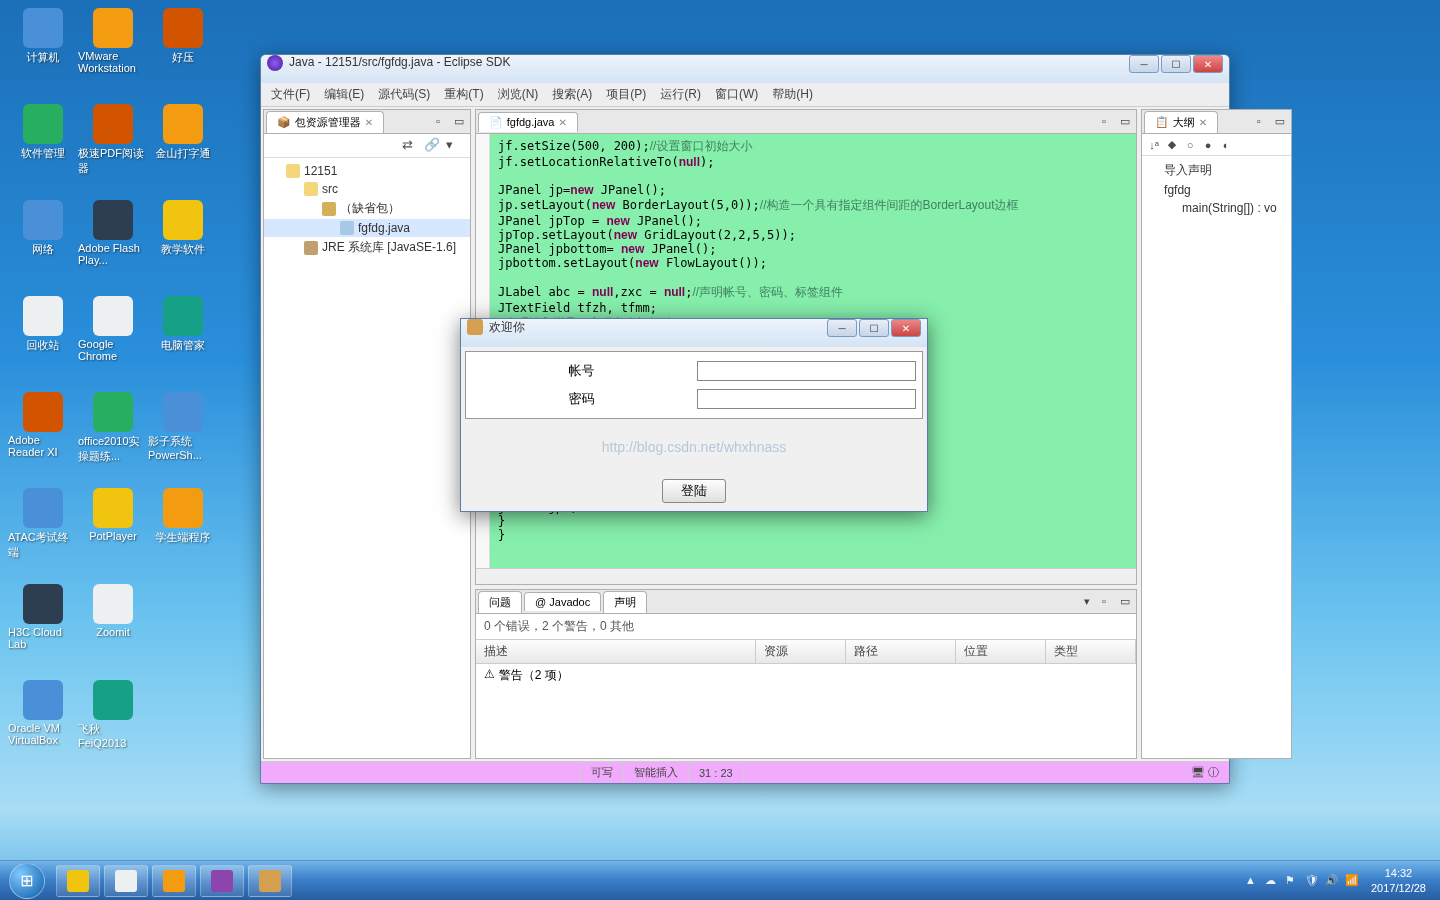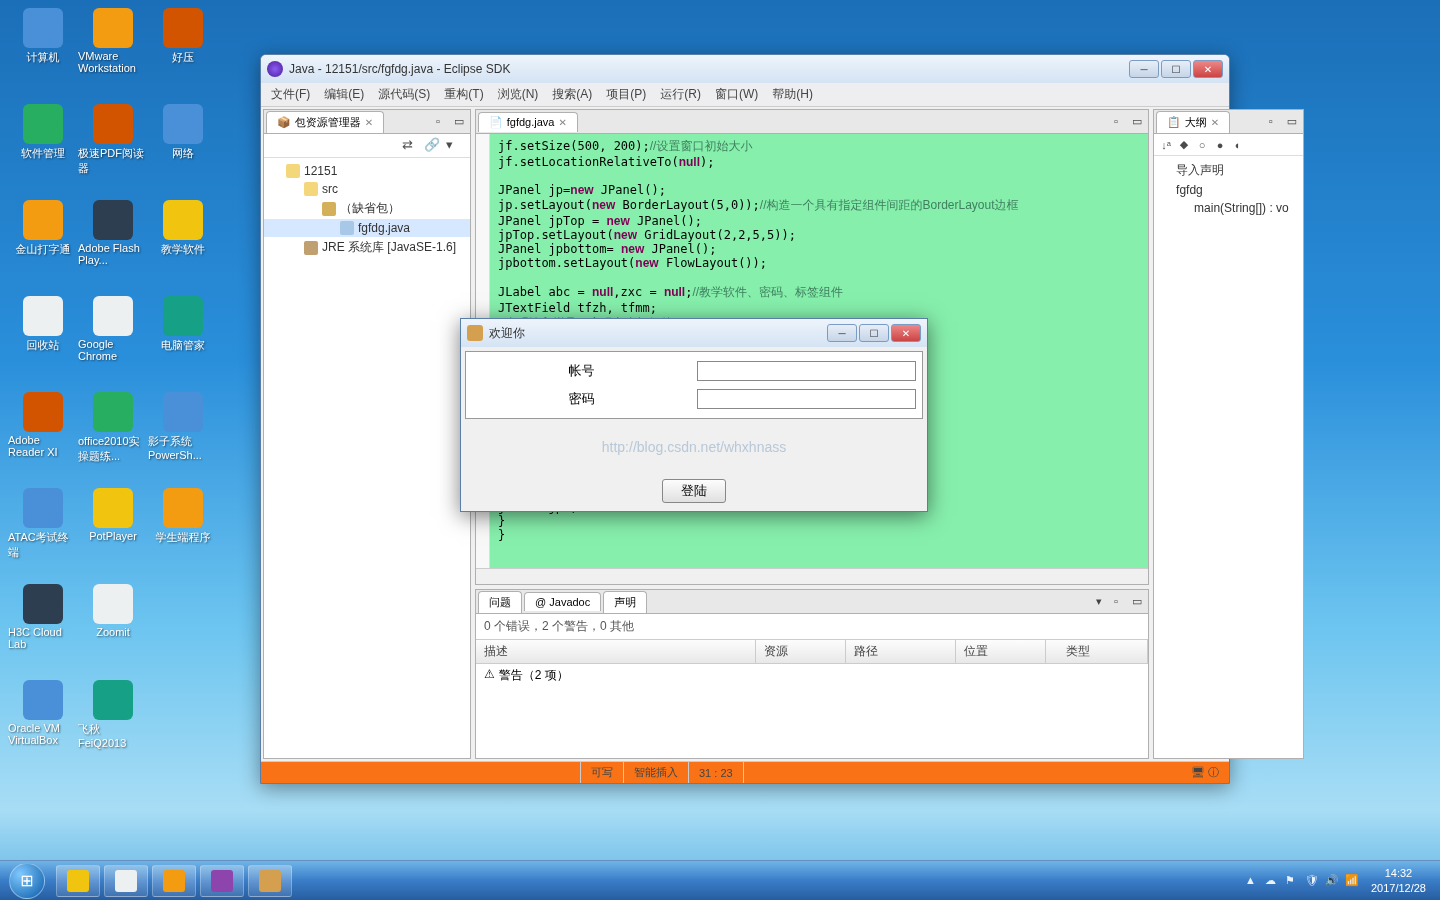--- a/index.html
+++ b/index.html
@@ -16,21 +16,21 @@
 .start { width:54px; height:40px; display:flex; align-items:center; justify-content:center; }
 .start-orb { width:36px; height:36px; border-radius:50%; background:radial-gradient(circle at 30% 30%,#7fc9ff,#0a5aa8); border:1px solid rgba(255,255,255,.4); display:flex; align-items:center; justify-content:center; color:#fff; }
 .tb-item { height:32px; margin:0 2px; padding:0 10px; background:linear-gradient(180deg,rgba(255,255,255,.3),rgba(255,255,255,.1)); border:1px solid rgba(255,255,255,.25); border-radius:3px; display:flex; align-items:center; justify-content:center; }
 .tb-item .ti { width:22px; height:22px; border-radius:3px; }
 .tray { margin-left:auto; display:flex; align-items:center; padding:0 8px; gap:6px; color:#fff; font-size:11px; }
 .tray .ticon { width:14px; height:14px; opacity:.9; }
 .clock { text-align:center; line-height:1.3; padding:0 6px; }
 
 
 .eclipse { position:absolute; left:260px; top:54px; width:970px; height:730px; background:#f0f0f0; border:1px solid #5a7ea8; border-radius:6px 6px 0 0; box-shadow:0 4px 20px rgba(0,0,0,.4); display:flex; flex-direction:column; }
-.titlebar { height:28px; background:linear-gradient(180deg,#eef4fb,#d4e3f4); border-radius:5px 5px 0 0; display:flex; align-items:center; padding:0 6px; font-size:12px; color:#333; }
+.titlebar { height:28px; background:linear-gradient(180deg,#eef4fb,#d4e3f4); border-radius:5px 5px 0 0; display:flex; align-items:flex-start; padding:0 6px; font-size:12px; color:#333; }
 .titlebar .ticon2 { width:16px; height:16px; background:radial-gradient(circle,#8b5cf6,#4c1d95); border-radius:50%; margin-right:6px; }
 .winbtns { margin-left:auto; display:flex; gap:0; }
 .winbtn { width:30px; height:18px; background:linear-gradient(180deg,#e8eef7,#c5d5e8); border:1px solid #7a9cc4; border-radius:3px; margin-left:2px; display:flex; align-items:center; justify-content:center; font-size:10px; color:#333; }
 .winbtn.close { background:linear-gradient(180deg,#e88,#c44); color:#fff; }
 
 .menubar { height:24px; background:#eeeef0; border-bottom:1px solid #ccc; display:flex; align-items:center; padding:0 6px; font-size:12px; color:#444; gap:6px; }
 .menubar span { padding:2px 4px; cursor:pointer; }
 
 .workbench { flex:1; display:flex; background:#f0f0f0; }
 .panel { background:#fff; border:1px solid #b0b0b0; margin:2px; display:flex; flex-direction:column; }
@@ -62,21 +62,21 @@
 .code { flex:1; background:#86efac; font-family:Consolas,monospace; font-size:12px; color:#000; padding:4px 8px; overflow:auto; white-space:pre; position:relative; }
 .code .kw{color:#7f0055;font-weight:bold}.code .cm{color:#3f7f5f}
 
 .bottom-panel { height:170px; display:flex; flex-direction:column; }
 .problems-head { padding:4px 8px; font-size:12px; color:#555; border-bottom:1px solid #ccc; }
 .tbl { flex:1; font-size:12px; }
 .tbl-head { display:flex; background:linear-gradient(180deg,#fdfdfd,#e8e8e8); border-bottom:1px solid #ccc; }
 .tbl-head div { padding:3px 8px; border-right:1px solid #ccc; color:#444; }
 .tbl-row { display:flex; padding:3px 8px; }
 
-.statusbar { height:22px; background:#f97316; border-top:1px solid #ccc; display:flex; align-items:center; font-size:11px; color:#444; }
+.statusbar { height:22px; background:#f0abfc; border-top:1px solid #ccc; display:flex; align-items:center; font-size:11px; color:#444; }
 .statusbar div{padding:0 10px; border-right:1px solid #ccc; height:100%; display:flex; align-items:center;}
 
 
 .dialog { position:absolute; left:460px; top:318px; width:468px; height:194px; background:#14b8a6; border:1px solid #5a7ea8; box-shadow:0 4px 20px rgba(0,0,0,.5); display:flex; flex-direction:column; }
 .dialog .titlebar { border-radius:0; }
 .dlg-body { flex:1; background:#f0f0f0; padding:4px; display:flex; flex-direction:column; }
 .dlg-top { background:#fff; border:1px solid #999; padding:6px; display:grid; grid-template-columns:1fr 1fr; grid-template-rows:26px 26px; gap:2px 6px; align-items:center; }
 .dlg-top label{font-size:13px; text-align:center;}
 .dlg-top input{border:1px solid #888; height:20px; padding:0 4px;}
 .dlg-mid { flex:1; display:flex; align-items:center; justify-content:center; color:#b8c8d8; font-size:14px; }
@@ -107,26 +107,26 @@
     </div>
     <div class="dicon">
       <div class="ico c-green"></div>
       <span>软件管理</span>
     </div>
     <div class="dicon">
       <div class="ico c-red"></div>
       <span>极速PDF阅读器</span>
     </div>
     <div class="dicon">
-      <div class="ico c-blue"></div>
-      <span>网络</span>
-    </div>
-    <div class="dicon">
       <div class="ico c-orange"></div>
       <span>金山打字通</span>
+    </div>
+    <div class="dicon">
+      <div class="ico c-blue"></div>
+      <span>网络</span>
     </div>
     <div class="dicon">
       <div class="ico c-dark"></div>
       <span>Adobe Flash Play...</span>
     </div>
     <div class="dicon">
       <div class="ico c-yellow"></div>
       <span>教学软件</span>
     </div>
     <div class="dicon">
@@ -242,21 +242,21 @@
           <div class="code" id="code">jf.setSize(500, 200);<span class="cm">//设置窗口初始大小</span>
 jf.setLocationRelativeTo(<span class="kw">null</span>);
 
 JPanel jp=<span class="kw">new</span> JPanel();
 jp.setLayout(<span class="kw">new</span> BorderLayout(5,0));<span class="cm">//构造一个具有指定组件间距的BorderLayout边框</span>
 JPanel jpTop = <span class="kw">new</span> JPanel();
 jpTop.setLayout(<span class="kw">new</span> GridLayout(2,2,5,5));
 JPanel jpbottom= <span class="kw">new</span> JPanel();
 jpbottom.setLayout(<span class="kw">new</span> FlowLayout());
 
-JLabel abc = <span class="kw">null</span>,zxc = <span class="kw">null</span>;<span class="cm">//教学软件、密码、标签组件</span>
+JLabel abc = <span class="kw">null</span>,zxc = <span class="kw">null</span>;<span class="cm">//声明帐号、密码、标签组件</span>
 JTextField tfzh, tfmm;
 <span class="cm">//声明输入帐号、密码文本框组件</span>
 
 
 
 
 
 
 
 
@@ -280,21 +280,21 @@
           <span class="mini">▫</span>
           <span class="mini">▭</span>
         </div>
         <div class="problems-head">0 个错误，2 个警告，0 其他</div>
         <div class="tbl">
           <div class="tbl-head" id="tblhead">
               <div style="width: 280px;">描述</div>
               <div style="width: 90px;">资源</div>
               <div style="width: 110px;">路径</div>
               <div style="width: 90px;">位置</div>
-              <div style="width: 90px; margin-left: 12px;">类型</div>
+              <div style="width: 90px;">类型</div>
             </div>
           <div class="tbl-row">⚠ <span style="margin-left:4px">警告（2 项）</span></div>
         </div>
       </div>
     </div>
 
     <div class="panel panel-right">
       <div class="tabstrip">
         <div class="tab">📋 <span>大纲</span> <span class="x">✕</span></div>
         <div class="spacer"></div>

